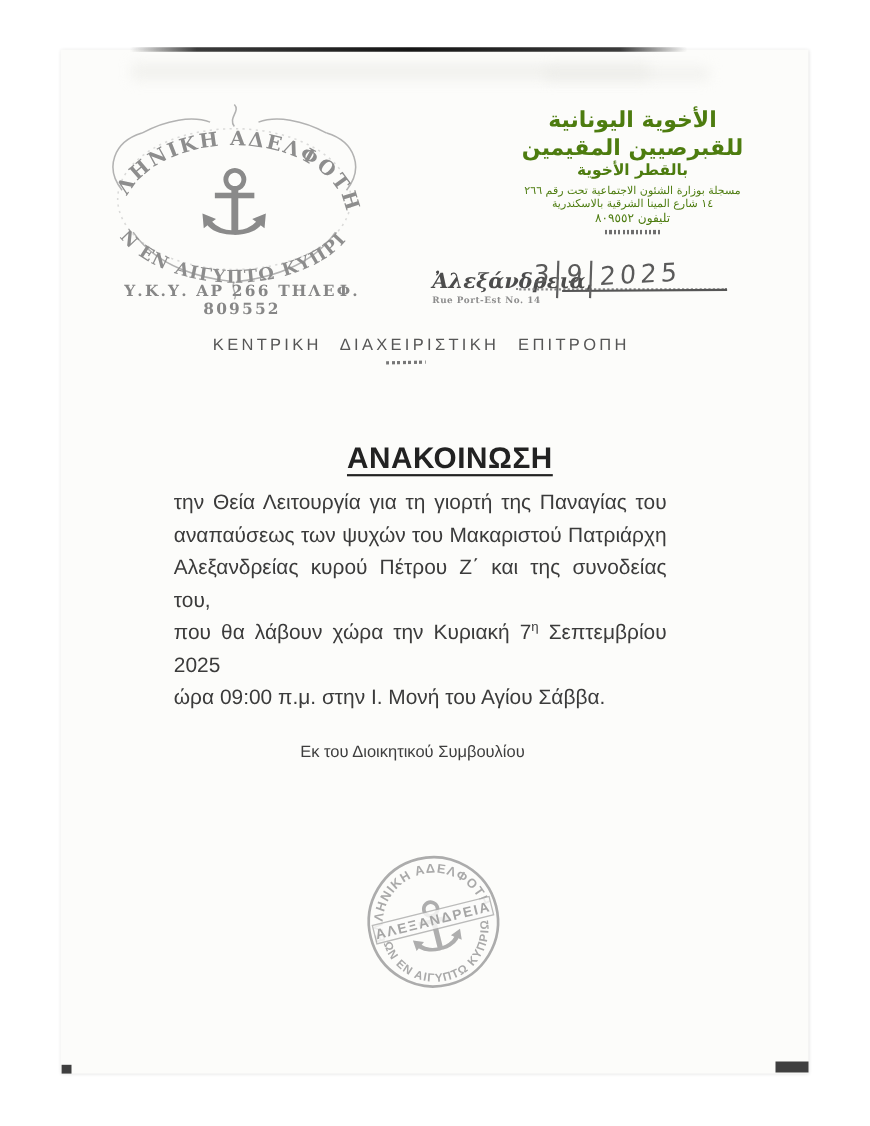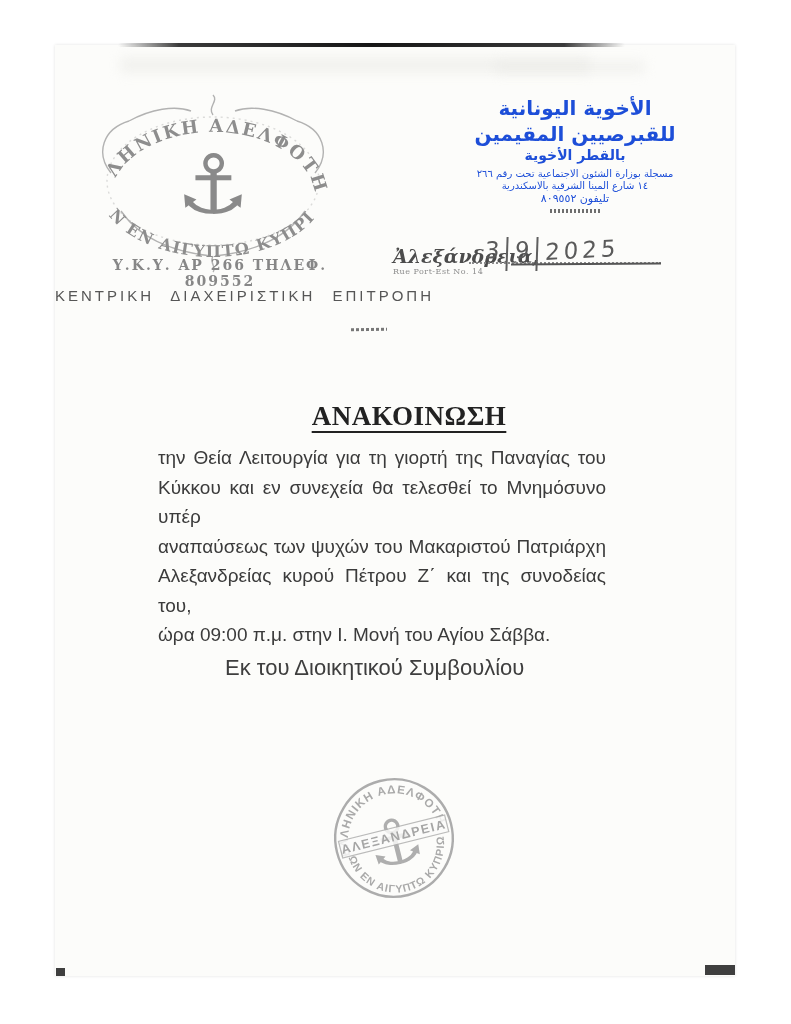--- a/index.html
+++ b/index.html
@@ -31,21 +31,21 @@
   .emblem svg { width:100%; height:100%; }
   .registry-line {
     position:absolute; left:20px; top:212px; width:290px;
     text-align:center; font-family:"DejaVu Serif", serif; font-weight:bold;
     font-size:14px; letter-spacing:2px; color:#878787;
   }
 
   
   .arabic-block {
     position:absolute; left:392px; top:50px; width:256px;
-    direction:rtl; text-align:center; color:#1d4ed8;
+    direction:rtl; text-align:center; color:#4d7c0f;
     font-family:"DejaVu Sans", sans-serif;
   }
   .ar-l1 { font-size:20px; font-weight:bold; line-height:26px; }
   .ar-l2 { font-size:14px; font-weight:bold; line-height:17px; }
   .ar-l3 { font-size:10px; line-height:13px; margin-top:3px; }
   .ar-l4 { font-size:10px; line-height:12px; }
   .ar-l5 { font-size:11px; line-height:14px; }
   .ar-dash {
     margin:3px auto 0; width:50px; height:4px;
     background:repeating-linear-gradient(90deg,#6e6e6e 0 2px, transparent 2px 4px);
@@ -68,54 +68,53 @@
   }
   .hand { position:absolute; bottom:10px; color:#5a5a5a;
     font-family:"DejaVu Sans", sans-serif; font-size:23px;
     transform:rotate(-3deg) skewX(-6deg);
   }
   .hand-day { left:92px; } .hand-month { left:122px; } .hand-year { left:152px; letter-spacing:4px; }
   .hand-sep { position:absolute; bottom:2px; width:2px; height:34px; background:#5f5f5f; }
   .sep1 { left:113px; transform:rotate(2deg); } .sep2 { left:143px; transform:rotate(2deg); }
   .rue-line {
     position:absolute; left:338px; top:222px;
-    font-family:"DejaVu Serif", serif; font-weight:normal;
+    font-family:"DejaVu Serif", serif; font-weight:bold;
     font-size:8px; letter-spacing:.5px; color:#8d8d8d;
   }
 
   
   .committee {
-    position:absolute; left:0; top:242px; width:656px; 
+    position:absolute; left:0; top:260px; width:656px; text-align:center;
     font-size:15px; letter-spacing:3px; word-spacing:10px; color:#565656;
   }
   .committee-dash {
     position:absolute; left:296px; top:283px; width:36px; height:3px;
     background:repeating-linear-gradient(90deg,#777 0 3px, transparent 3px 5px);
     transform:rotate(-1deg);
   }
 
   
   .title {
     position:absolute; left:204px; top:356px; width:300px; text-align:center;
     font-size:27px; font-weight:bold; color:#222;
     text-decoration:underline; text-decoration-thickness:2px; text-underline-offset:6px;
     letter-spacing:.5px;
-    font-family:Liberation Serif, serif;
   }
   .body-block {
     position:absolute; left:103px; top:398px; width:448px;
     font-size:19px; line-height:29.5px; color:#3b3b3b;
   }
   .bline { text-align:justify; text-align-last:justify; white-space:normal; }
   .bline.first { text-indent:38px; }
   .bline.last { text-align:center; text-align-last:left; }
   .sup { font-size:12px; vertical-align:super; line-height:0; }
   .closing {
-    position:absolute; left:170px; top:610px; width:300px; text-align:left;
-    font-size:22px; color:#3e3e3e;
+    position:absolute; left:170px; top:630px; width:300px; text-align:center;
+    font-size:15px; color:#3e3e3e;
   }
 
   
   .stamp { position:absolute; left:258px; top:712px; width:162px; height:162px;
     transform:rotate(-14deg); opacity:.92; }
   .stamp svg { width:100%; height:100%; }
 </style>
 </head>
 <body>
 
@@ -174,23 +173,23 @@
   </div>
   <div class="rue-line">Rue Port-Est No. 14</div>
 
   <div class="committee">ΚΕΝΤΡΙΚΗ ΔΙΑΧΕΙΡΙΣΤΙΚΗ ΕΠΙΤΡΟΠΗ</div>
   <div class="committee-dash"></div>
 
   <div class="title">ΑΝΑΚΟΙΝΩΣΗ</div>
 
   <div class="body-block">
     <div class="bline">την Θεία Λειτουργία για τη γιορτή της Παναγίας του</div>
-    <div class="bline">Κύκκου και εν συνεχεία θα τελεσθεί το Μνημόσυνο υπέρ</div>
     <div class="bline">αναπαύσεως των ψυχών του Μακαριστού Πατριάρχη</div>
     <div class="bline">Αλεξανδρείας κυρού Πέτρου Ζ΄ και της συνοδείας του,</div>
+    <div class="bline"><span>που θα λάβουν χώρα την Κυριακή 7</span><span class="sup">η</span><span> Σεπτεμβρίου 2025</span></div>
     <div class="bline last">ώρα 09:00 π.μ. στην Ι. Μονή του Αγίου Σάββα.</div>
   </div>
 
   <div class="closing">Εκ του Διοικητικού Συμβουλίου</div>
 
   <div class="stamp">
     <svg viewBox="0 0 160 160" xmlns="http://www.w3.org/2000/svg">
       <defs>
         <path id="stTop" d="M 34,82 A 46,46 0 0 1 126,82"></path>
         <path id="stBot" d="M 32,86 A 48,48 0 0 0 128,86"></path>

